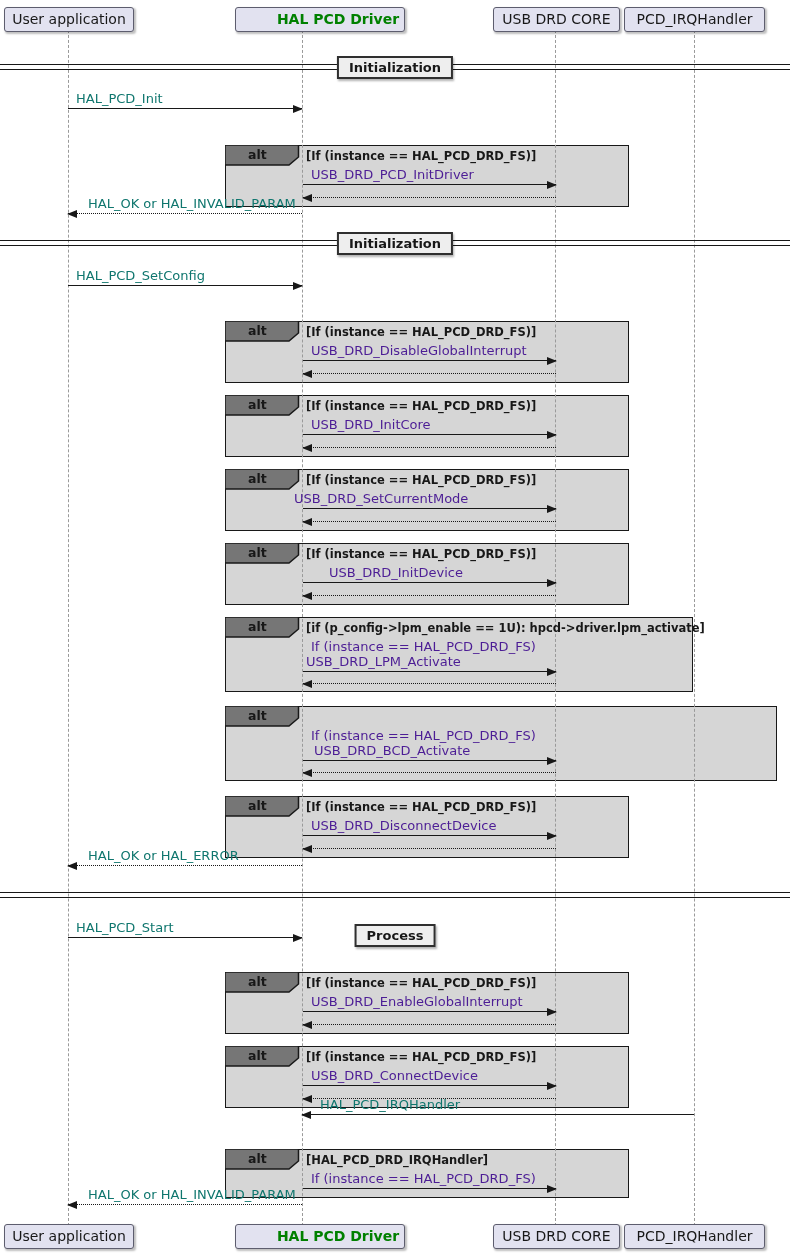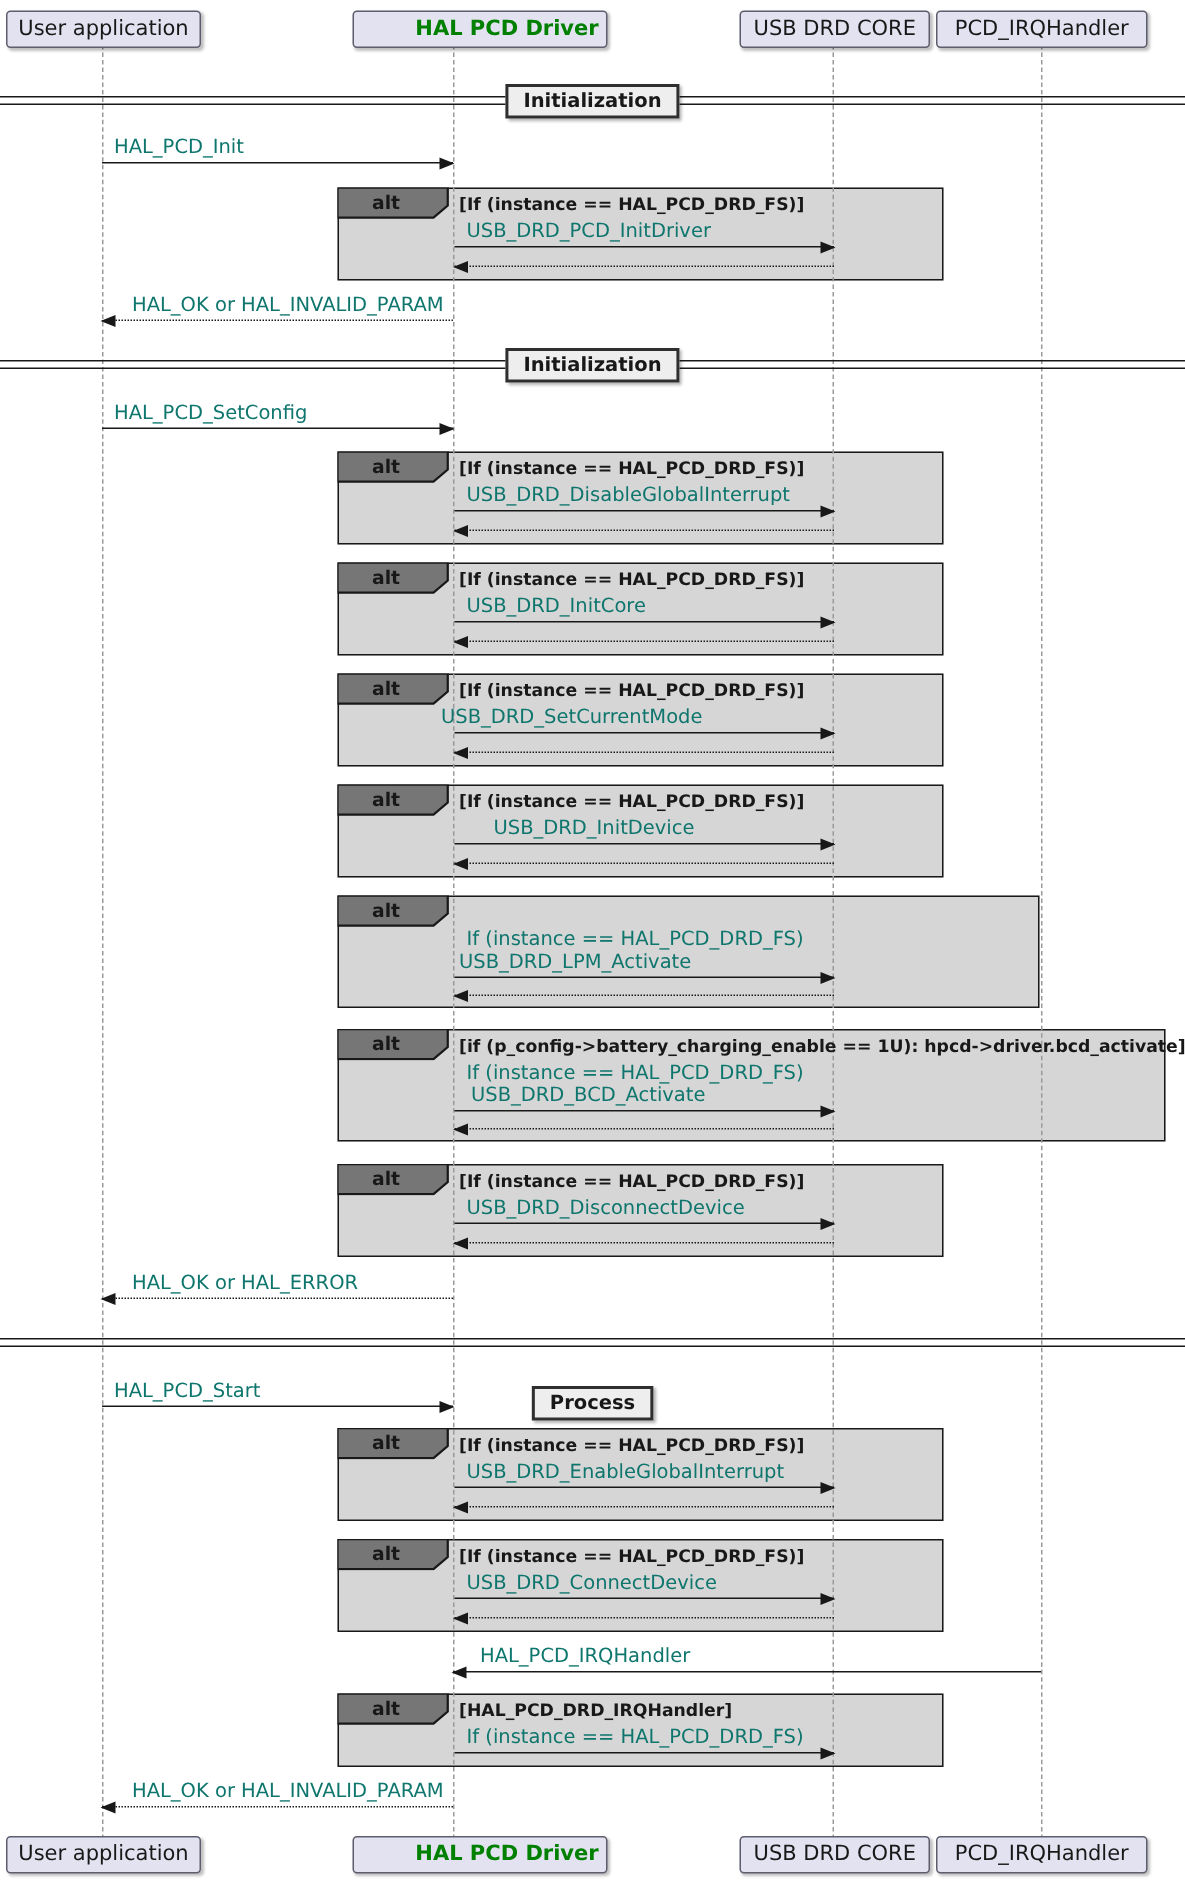--- a/index.html
+++ b/index.html
@@ -18,27 +18,27 @@
     box-shadow:1.5px 1.5px 2px rgba(0,0,0,.25);white-space:nowrap;}
   .participant.hl{color:#008000;font-weight:bold;padding-left:36px;}
   
   .divider-line{position:absolute;left:0;width:790px;height:4px;
     border-top:1.5px solid #181818;border-bottom:1.5px solid #181818;z-index:3;}
   .divider-box{position:absolute;left:50%;transform:translateX(-50%);
     background:#EEEEEE;border:2px solid #2f2f2f;padding:2px 10px;
     font-size:13px;font-weight:bold;z-index:4;white-space:nowrap;
     box-shadow:1.5px 1.5px 2px rgba(0,0,0,.3);}
   
-  .frame{position:absolute;background:#D6D6D6;border:1.5px solid #181818;z-index:auto;}
+  .frame{position:absolute;background:#D6D6D6;border:1.5px solid #181818;z-index:auto;margin-top:20px;}
   .frame .alt-tag{position:absolute;left:-1px;top:-1px;z-index:3;}
   .frame .alt-label{position:absolute;left:22px;top:1px;font-size:12.5px;
     font-weight:bold;z-index:3;color:#181818;}
   .frame .guard{position:absolute;left:80px;top:3px;font-size:11.5px;
     font-weight:bold;white-space:nowrap;z-index:3;color:#181818;}
-  .frame .call,.frame .pre{position:absolute;font-size:13px;white-space:nowrap;z-index:3;color:#0f766e;}
+  .frame .call,.frame .pre{position:absolute;font-size:13px;white-space:nowrap;z-index:3;color:#4c1d95;}
   
   .arr{position:absolute;height:0;border-top:1.3px solid #181818;z-index:3;}
   .arr.dotted{border-top:1.3px dotted #181818;}
   .head-r{position:absolute;right:-1px;top:-4.5px;width:0;height:0;
     border-left:10px solid #181818;border-top:4px solid transparent;border-bottom:4px solid transparent;}
   .head-l{position:absolute;left:-1px;top:-4.5px;width:0;height:0;
     border-right:10px solid #181818;border-top:4px solid transparent;border-bottom:4px solid transparent;}
   .msg-label{position:absolute;font-size:13px;white-space:nowrap;z-index:3;color:#0f766e;}
 </style>
 </head>
@@ -119,36 +119,36 @@
     <div class="arr dotted" style="left:77px;top:51px;width:253px">
         <i class="head-l"></i>
       </div>
   </div>
 
   <div class="frame" style="left:225px;top:597px;width:466px;height:73px">
     <svg class="alt-tag" width="75" height="21" viewBox="0 0 75 21">
         <polygon points="0,0 73.5,0 73.5,12 64,20 0,20" fill="#767676" stroke="#181818" stroke-width="1.5"></polygon>
       </svg>
     <span class="alt-label">alt</span>
+    <span class="guard">[if (p_config-&gt;lpm_enable == 1U): hpcd-&gt;driver.lpm_activate]</span>
     <span class="pre" style="left:85px;top:21px">If (instance == HAL_PCD_DRD_FS)</span>
     <span class="call" style="left:80px;top:36px">USB_DRD_LPM_Activate</span>
     <div class="arr" style="left:77px;top:53px;width:253px">
         <i class="head-r"></i>
       </div>
     <div class="arr dotted" style="left:77px;top:65px;width:253px">
         <i class="head-l"></i>
       </div>
   </div>
 
   <div class="frame" style="left:225px;top:686px;width:550px;height:73px">
     <svg class="alt-tag" width="75" height="21" viewBox="0 0 75 21">
         <polygon points="0,0 73.5,0 73.5,12 64,20 0,20" fill="#767676" stroke="#181818" stroke-width="1.5"></polygon>
       </svg>
     <span class="alt-label">alt</span>
-    <span class="guard">[if (p_config-&gt;battery_charging_enable == 1U): hpcd-&gt;driver.bcd_activate]</span>
     <span class="pre" style="left:85px;top:21px">If (instance == HAL_PCD_DRD_FS)</span>
     <span class="call" style="left:88px;top:36px">USB_DRD_BCD_Activate</span>
     <div class="arr" style="left:77px;top:53px;width:253px">
         <i class="head-r"></i>
       </div>
     <div class="arr dotted" style="left:77px;top:65px;width:253px">
         <i class="head-l"></i>
       </div>
   </div>
 

